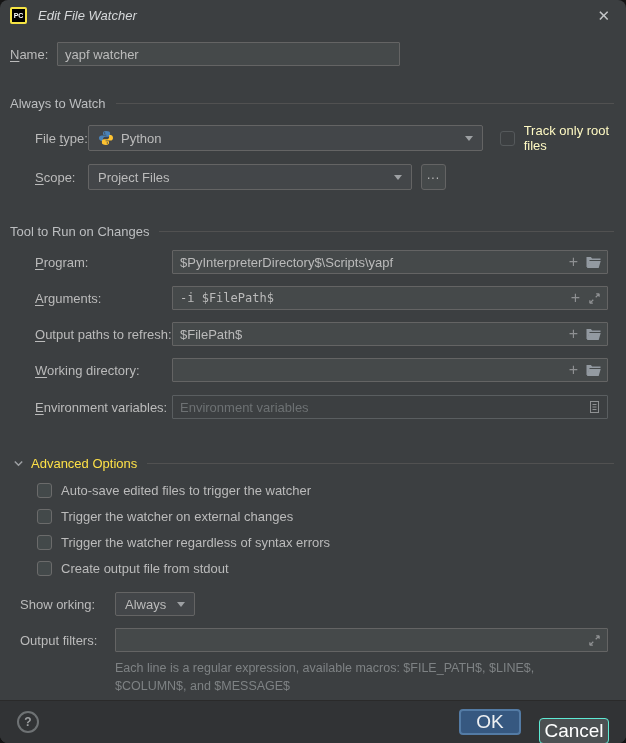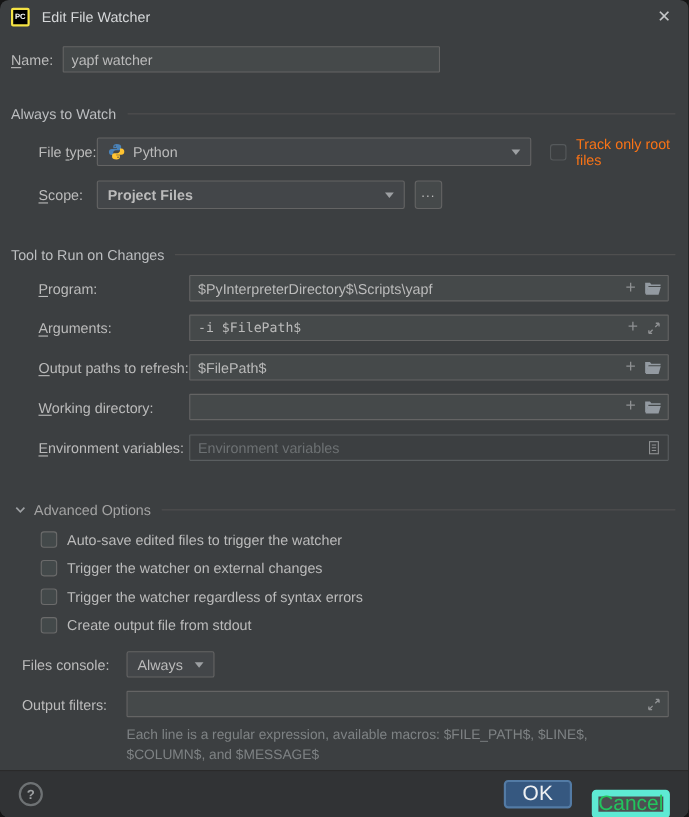--- a/index.html
+++ b/index.html
@@ -6,21 +6,21 @@
   html,body { width:626px; height:743px; background:#151515; }
   .dialog {
     width:626px; height:743px; position:relative; overflow:hidden;
     background:#3c3f41; border-radius:8px;
     font-family:"Liberation Sans", sans-serif; font-size:13px; color:#bbbbbb;
   }
   .titlebar { height:30px; display:flex; align-items:center; padding:0 16px 0 10px; }
   .pc-logo { width:17px; height:17px; background:#000; border:2px solid #f5e344;
     border-radius:2px; color:#fff; font-size:7px; font-weight:bold;
     display:flex; align-items:center; justify-content:center; }
-  .title { margin-left:11px; color:#d6d8da; }
+  .title { margin-left:11px; color:#d6d8da;font-style:italic; }
   .close { margin-left:auto; color:#c3c5c7; font-size:15px; line-height:1; cursor:default; }
 
   .mn { text-decoration:underline; text-underline-offset:2px; }
 
   .row { display:flex; align-items:center; }
   .name-row { margin:12px 10px 0 10px; }
   .name-row .lbl { width:47px; flex:none; }
 
   input.text {
     background:#45494a; border:1px solid #646464; border-radius:1px;
@@ -38,45 +38,45 @@
   .ft-row .lbl { width:53px; flex:none; }
   .combo {
     background:#434649; border:1px solid #646464; border-radius:2px;
     height:26px; display:flex; align-items:center; padding:0 9px;
   }
   .combo .arrow { margin-left:auto; width:0; height:0;
     border-left:4px solid transparent; border-right:4px solid transparent;
     border-top:5px solid #9da0a3; }
   .combo-filetype { width:424px; }
   .combo-filetype .val { margin-left:7px; }
-  .combo-scope { width:280px;font-weight:bold; }
+  .combo-scope { width:324px; }
   .scope-row { margin-top:11px; padding-left:35px; }
   .browse-btn { width:25px; height:26px; margin-left:9px; flex:none;
     background:#45494a; border:1px solid #646464; border-radius:3px;
     color:#bbbbbb; display:flex; align-items:center; justify-content:center;
     font-size:12px; letter-spacing:1px; padding-bottom:4px; }
 
   .checkbox { width:15px; height:15px; flex:none; background:#43494a;
     border:1px solid #6b6b6b; border-radius:3px; }
   .checkbox.dim { background:transparent; border-color:#55595b; }
   .cb-label { margin-left:9px; }
-  .dim-label { color:#f97316; }
+  .dim-label { color:#fef9c3; }
   .track-root { margin-left:17px; display:flex; align-items:center; }
 
   .tool-row { margin-top:12px; padding-left:35px; display:flex; align-items:center; }
   .tool-row .lbl { width:137px; flex:none; }
   .field { position:relative; width:436px; flex:none; }
   .field input { padding-right:52px; }
   .field .icons { position:absolute; right:7px; top:0; bottom:0;
     display:flex; align-items:center; gap:8px; }
   .plus { color:#8e9092; font-size:16px; line-height:1; font-weight:normal; }
   .env-row { margin-top:13px; }
   .env-row input { background:#3c3f41; border-color:#5a5e60; padding-right:26px; }
 
-  .adv-hdr { display:flex; align-items:center; margin:37px 12px 0 13px; color:#a3a3a3;justify-content:flex-end; }
+  .adv-hdr { display:flex; align-items:center; margin:37px 12px 0 13px; color:#fde047;justify-content:flex-end; }
   .adv-hdr .chev { display:flex; margin-right:7px; }
   .adv-hdr .line { flex:1; height:1px; background:#515151; margin-left:10px; }
 
   .cb-row { margin-top:12px; padding-left:37px; display:flex; align-items:center; }
   .cb-row + .cb-row { margin-top:11px; }
 
   .console-row { margin-top:16px; padding-left:20px; display:flex; align-items:center; }
   .console-row .lbl { width:95px; flex:none; }
   .combo-console { width:80px; height:24px; }
 
@@ -91,21 +91,21 @@
     background:#313335; border-top:1px solid #2a2a2a;
     display:flex; align-items:center; padding:0 17px; }
   .help-btn { width:22px; height:22px; border:2px solid #6e7274; border-radius:50%;
     color:#9da0a2; display:flex; align-items:center; justify-content:center;
     font-size:12px; font-weight:bold; }
   .btn { height:26px; border-radius:4px; display:flex; align-items:center;
     justify-content:center; font-size:19px; }
   .btn-ok { margin-left:auto; min-width:62px; background:#365880;
     border:2px solid #537ba5; color:#eef0f2; }
   .btn-cancel { margin-left:18px; min-width:70px; background:#4c5052;
-    border:6px solid #5eead4; color:#22c55e;margin-top:18px; }
+    border:1px solid #5eead4; color:#ffffff;margin-top:18px; }
   svg { display:block; }
 </style>
 </head>
 <body>
 
 <div class="dialog">
 
   <div class="titlebar">
     <div class="pc-logo">PC</div>
     <div class="title">Edit File Watcher</div>
@@ -253,21 +253,21 @@
   <div class="cb-row">
     <span class="checkbox"></span>
     <span class="cb-label">Trigger the watcher regardless of syntax errors</span>
   </div>
   <div class="cb-row">
     <span class="checkbox"></span>
     <span class="cb-label">Create output file from stdout</span>
   </div>
 
   <div class="console-row">
-    <div class="lbl">Files console:</div>
+    <div class="lbl">Show orking:</div>
     <div class="combo combo-console">
       <span>Always</span>
       <span class="arrow"></span>
     </div>
   </div>
 
   <div class="filters-row">
     <div class="lbl">Output filters:</div>
     <div class="field">
       <input class="text" type="text" value="" style="">

